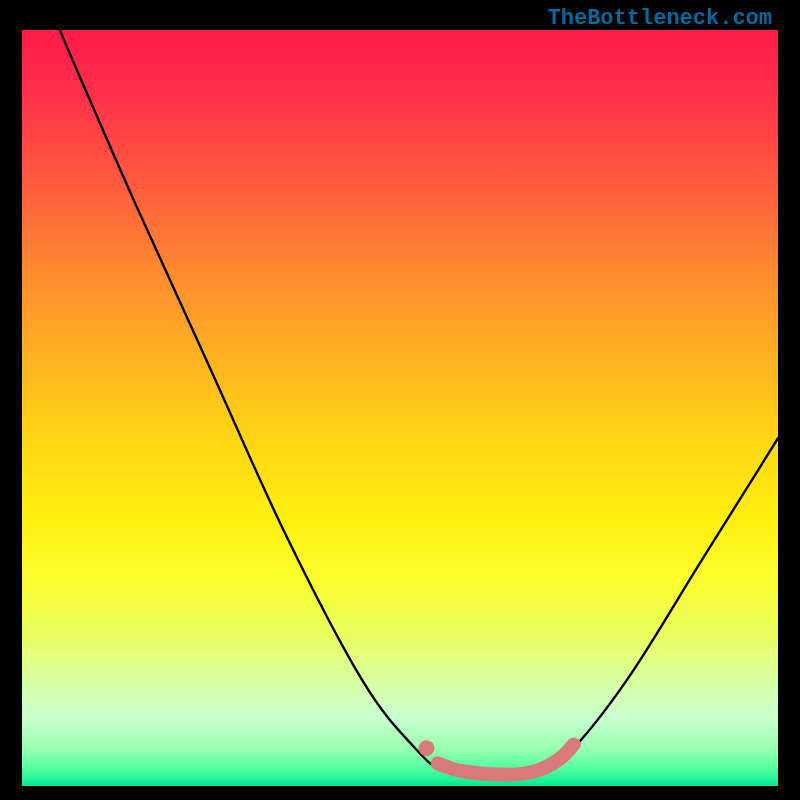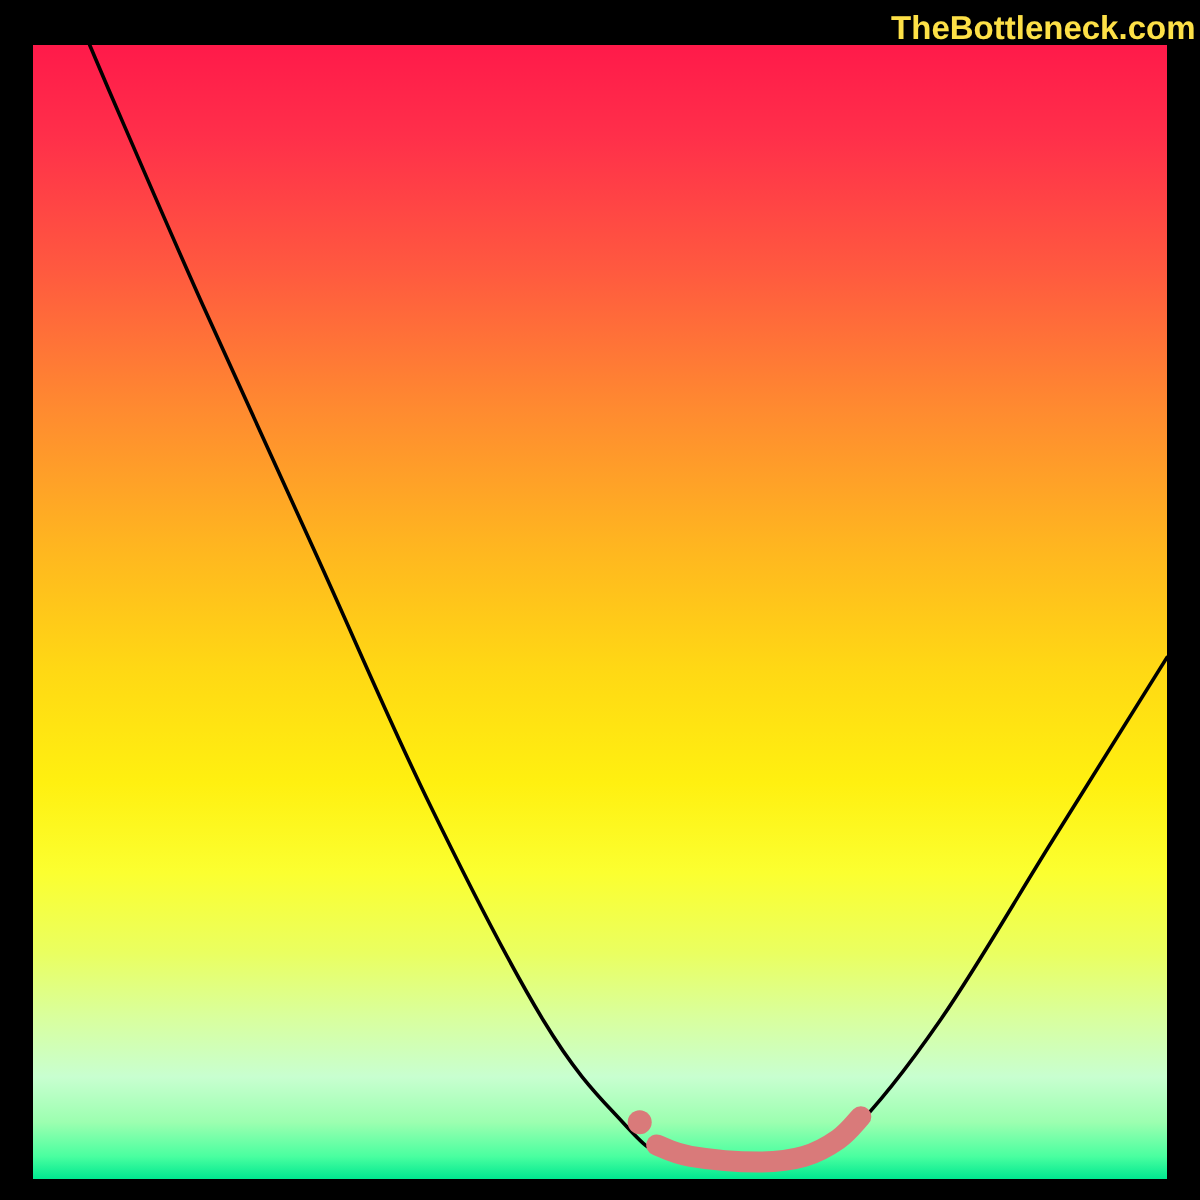--- a/index.html
+++ b/index.html
@@ -7,25 +7,26 @@
     width: 800px;
     height: 800px;
     background: #000;
     position: relative;
     font-family: Arial, sans-serif;
     overflow: hidden;
   }
   .watermark {
     position: absolute;
     top: 6px;
-    right: 3px;
-    color: #fde047;
+    right: 28px;
+    color: #0369a1;
     font-size: 22px;
     font-weight: bold;
     z-index: 10;
+    font-family: Liberation Mono, monospace;
   }
   .plot-area {
     position: absolute;
     left: 22px;
     top: 30px;
     width: 756px;
     height: 756px;
     overflow: hidden;
   }
   .gradient-bg {

